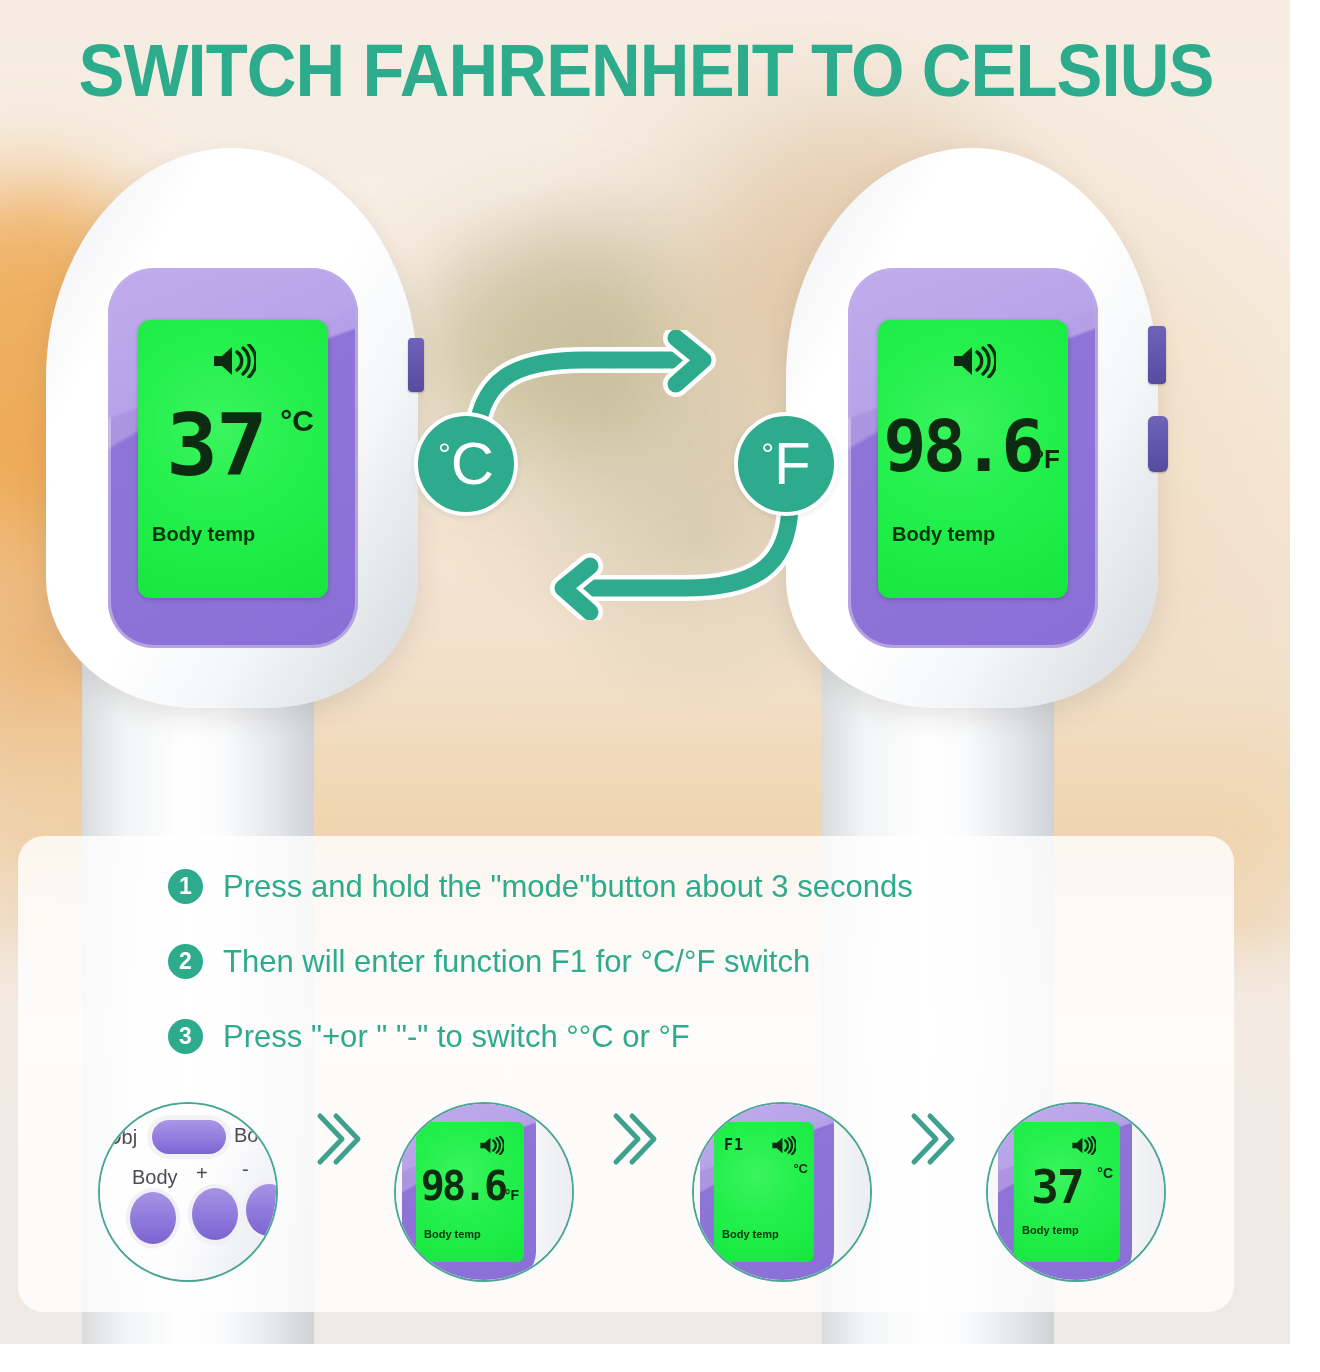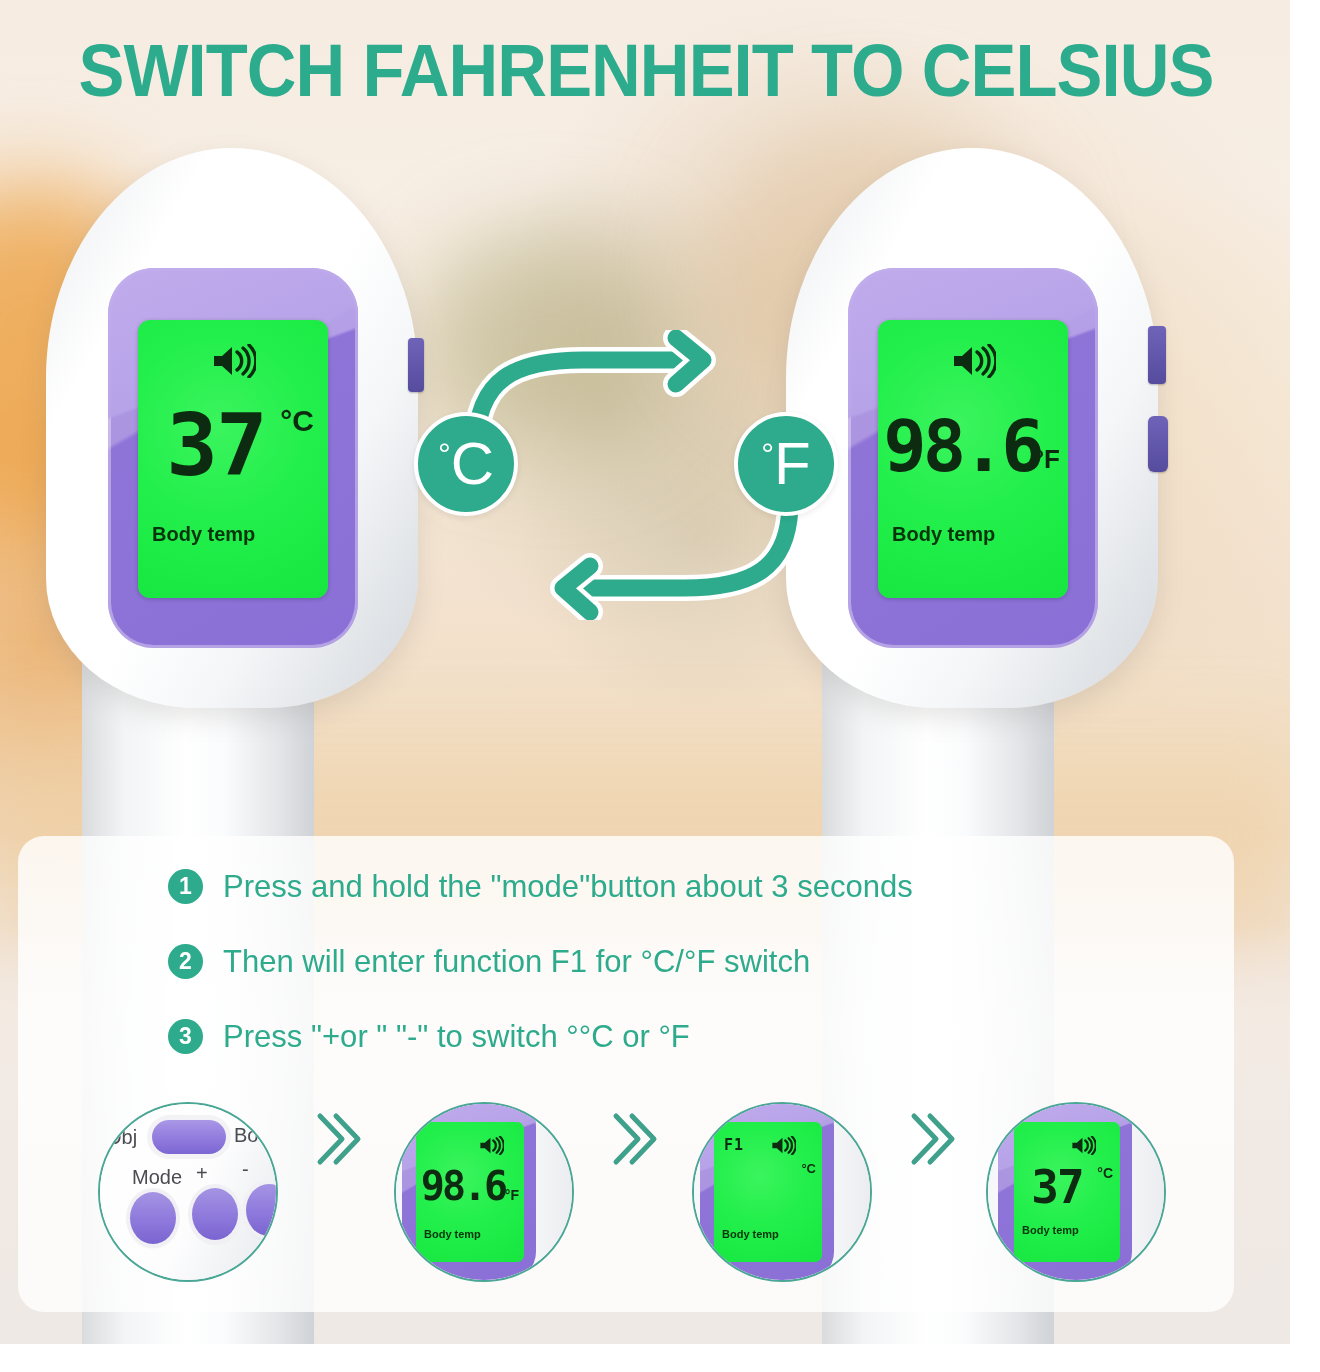--- a/index.html
+++ b/index.html
@@ -277,21 +277,21 @@
       <div class="num">3</div>
       <div class="txt">Press "+or " "-" to switch °°C or °F</div>
     </div>
 
     <div class="thumb" style="left:80px; top:266px;">
       <div class="thumb-inner">
         <div class="kp-body"></div>
         <div class="kp-switch"></div>
         <div class="kp-txt" style="left:6px; top:22px;">Obj</div>
         <div class="kp-txt" style="left:134px; top:20px;">Bo</div>
-        <div class="kp-txt" style="left:32px; top:62px;">Mode</div>
+        <div class="kp-txt" style="left:32px; top:62px;">Body</div>
         <div class="kp-txt" style="left:96px; top:58px;">+</div>
         <div class="kp-txt" style="left:142px; top:54px;">-</div>
         <div class="kp-btn" style="left:30px; top:88px;"></div>
         <div class="kp-btn" style="left:92px; top:84px;"></div>
         <div class="kp-btn" style="left:146px; top:80px;"></div>
       </div>
     </div>
 
     <div class="chev" style="left:292px; top:272px;">
       <svg width="56" height="62" viewBox="0 0 56 62">
@@ -324,21 +324,21 @@
       <svg width="56" height="62" viewBox="0 0 56 62">
         <path d="M10 8 L32 31 L10 54" stroke="#3fa08c" stroke-width="5" fill="none" stroke-linecap="round" stroke-linejoin="round"></path>
         <path d="M26 8 L48 31 L26 54" stroke="#3fa08c" stroke-width="5" fill="none" stroke-linecap="round" stroke-linejoin="round"></path>
       </svg>
     </div>
 
     <div class="thumb" style="left:674px; top:266px;">
       <div class="thumb-inner">
         <div class="t-white" style="left:0; top:-10px; width:186px; height:200px;"></div>
         <div class="t-face" style="left:6px; top:-6px; width:134px; height:182px;"></div>
-        <div style="position:absolute; left:20px; top:18px; width:108px; height:140px; border-radius:7px; background:radial-gradient(circle at 42% 38%, #3bf45e 0%, #22ef4b 45%, #16e63f 100%); overflow:hidden;">
+        <div style="position:absolute; left:20px; top:18px; width:100px; height:140px; border-radius:7px; background:radial-gradient(circle at 42% 38%, #3bf45e 0%, #22ef4b 45%, #16e63f 100%); overflow:hidden;">
           <div class="lcd-f1" style="left:10px; top:14px; font-size:15px; letter-spacing:1px;">F1</div>
           <span class="spk" style="left:56px; top:14px;">
             <svg width="26" height="19" viewBox="0 0 46 34">
               <path d="M4 12 H12 L22 3 V31 L12 22 H4 Z" fill="#0d2b10"></path>
               <path d="M27 8 A11 11 0 0 1 27 26" stroke="#0d2b10" stroke-width="4" fill="none" stroke-linecap="round"></path>
               <path d="M33 4 A17 17 0 0 1 33 30" stroke="#0d2b10" stroke-width="4" fill="none" stroke-linecap="round"></path>
               <path d="M39 1 A22 22 0 0 1 39 33" stroke="#0d2b10" stroke-width="4" fill="none" stroke-linecap="round"></path>
             </svg>
           </span>
           <div class="lcd-unit" style="right:6px; top:40px; font-size:13px;">°C</div>

